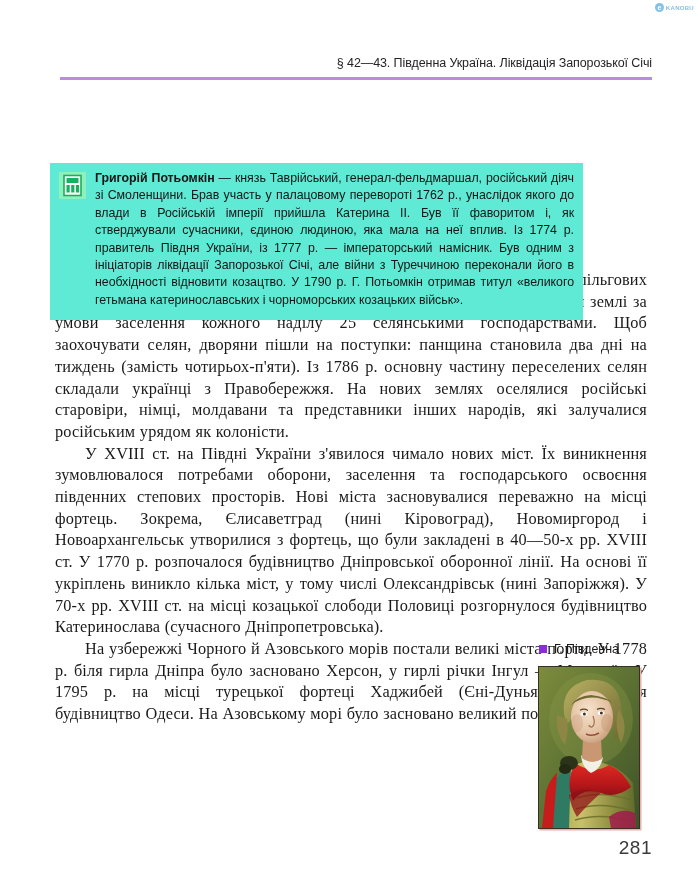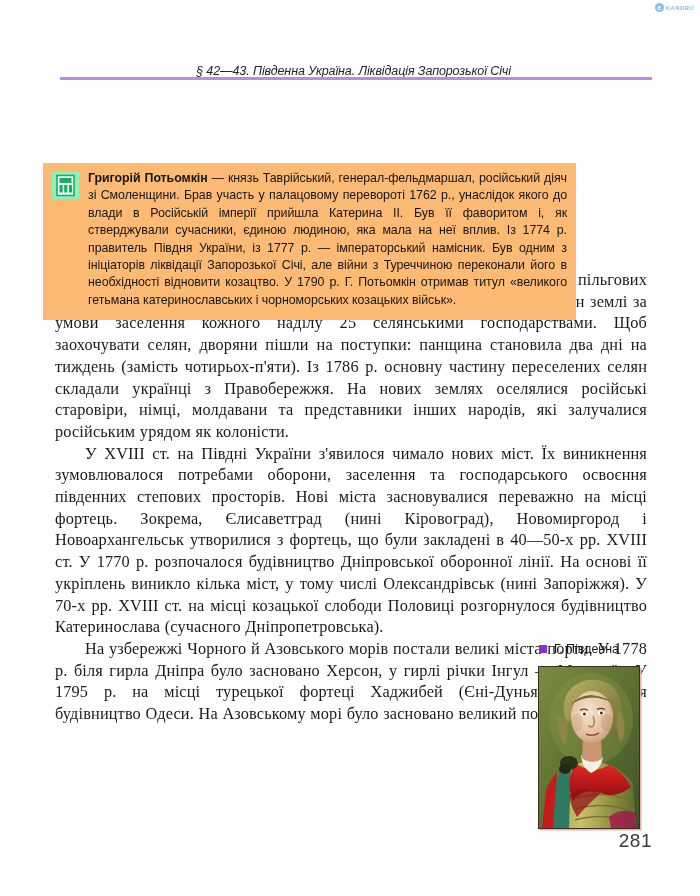--- a/index.html
+++ b/index.html
@@ -43,30 +43,29 @@
     font-size: 6px;
     letter-spacing: 0.3px;
     color: #2a86c8;
     font-weight: bold;
     white-space: nowrap;
   }
 
   
   .runhead {
     position: absolute;
-    top: 64px;
+    top: 56px;
     left: 55px;
     right: 48px;
-    text-align: center;
+    text-align: right;
     font-family: "Liberation Sans", sans-serif;
     font-size: 12.5px;
     color: #242424;
     letter-spacing: -0.1px;
     white-space: nowrap;
-    font-style: italic;
   }
   .runhead-rule {
     position: absolute;
     top: 77px;
     left: 60px;
     right: 48px;
     height: 2.5px;
     background: #b98ce4;
   }
 
@@ -86,24 +85,24 @@
     letter-spacing: 0.15px;
     word-spacing: 0.4px;
   }
   p.para.indent { text-indent: 30px; }
   p.para b { font-weight: bold; }
 
   
   .infobox {
     position: absolute;
     top: 163px;
-    left: 43px;
+    left: 50px;
     width: 533px;
     min-height: 157px;
-    background: #fdba74;
+    background: #5eead4;
     box-sizing: border-box;
     padding: 7px 9px 8px 9px;
     display: flex;
     gap: 9px;
   }
   .infobox-icon {
     flex: 0 0 auto;
     width: 27px;
     height: 27px;
     background: #8ef0bc;
@@ -153,21 +152,21 @@
     box-shadow: 1.5px 1.5px 0 #e8b0b0;
     overflow: hidden;
     position: relative;
     background: #5d6b33;
   }
   .portrait { display: block; width: 100%; height: 100%; }
 
   
   .pageno {
     position: absolute;
-    bottom: 44px;
+    bottom: 37px;
     right: 48px;
     font-family: "Liberation Sans", sans-serif;
     font-size: 19px;
     color: #3a3a3a;
     letter-spacing: 0.5px;
   }
 </style>
 </head>
 <body>
 

